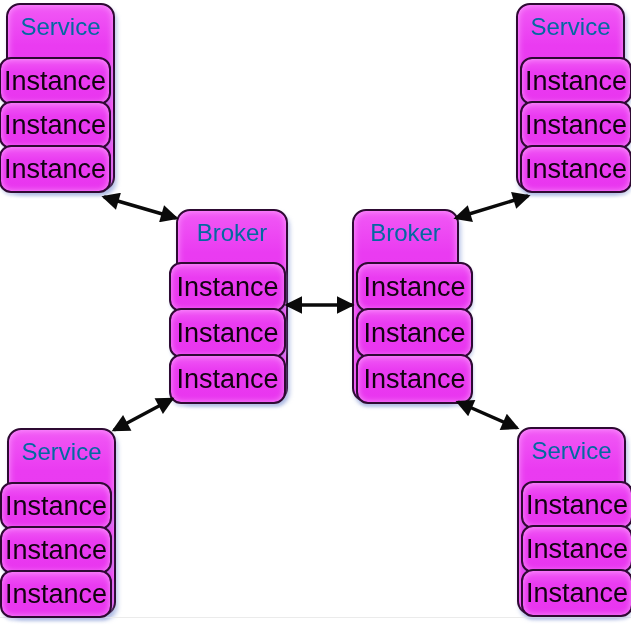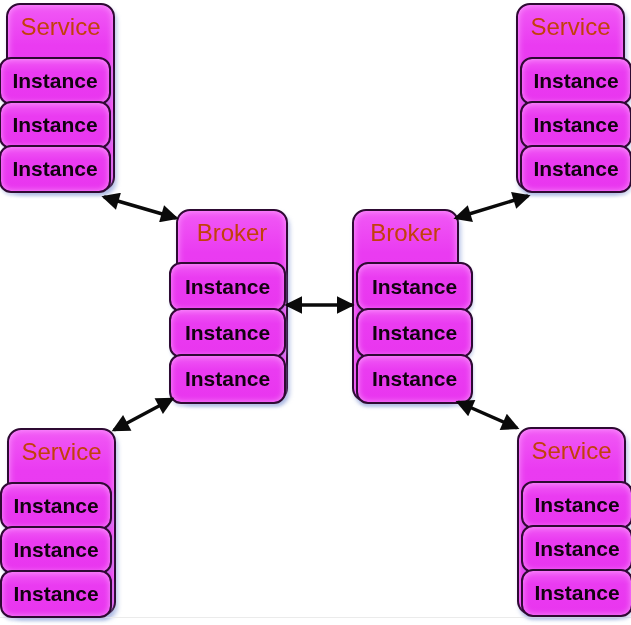--- a/index.html
+++ b/index.html
@@ -24,33 +24,33 @@
     border: 2px solid #2E0A33;
     border-radius: 14px;
     box-shadow: 2px 4px 4px rgba(150,168,220,0.65),
                 inset 0 0 7px rgba(255,170,255,0.85);
     box-sizing: border-box;
   }
 
   .node-title {
     position: absolute; left: 0; right: 0; top: 0; height: 48px;
     display: flex; align-items: center; justify-content: center;
-    font-size: 24px; font-weight: 400; color: #c2410c;
+    font-size: 24px; font-weight: 400; color: #0369a1;
     z-index: 2; pointer-events: none;
   }
 
   .instance {
     position: absolute;
     width: 112px; height: 48px;
     background: linear-gradient(180deg, #F159F5 0%, #EA3BF1 30%, #E935EF 100%);
     border: 2px solid #2E0A33;
     border-radius: 12px;
     box-sizing: border-box;
     display: flex; align-items: center; justify-content: center;
-    font-size: 21px; font-weight: 700; color: #120310;
+    font-size: 27px; font-weight: 400; color: #120310;
     box-shadow: 1px 3px 3px rgba(150,168,220,0.40),
                 inset 0 0 6px rgba(255,170,255,0.8);
     z-index: 3;
   }
 
   .lean-left  .instance { left: -7px; }
   .lean-right .instance { left: 4px; }
 
   .service .i1 { top: 54px; }
   .service .i2 { top: 98px; }

